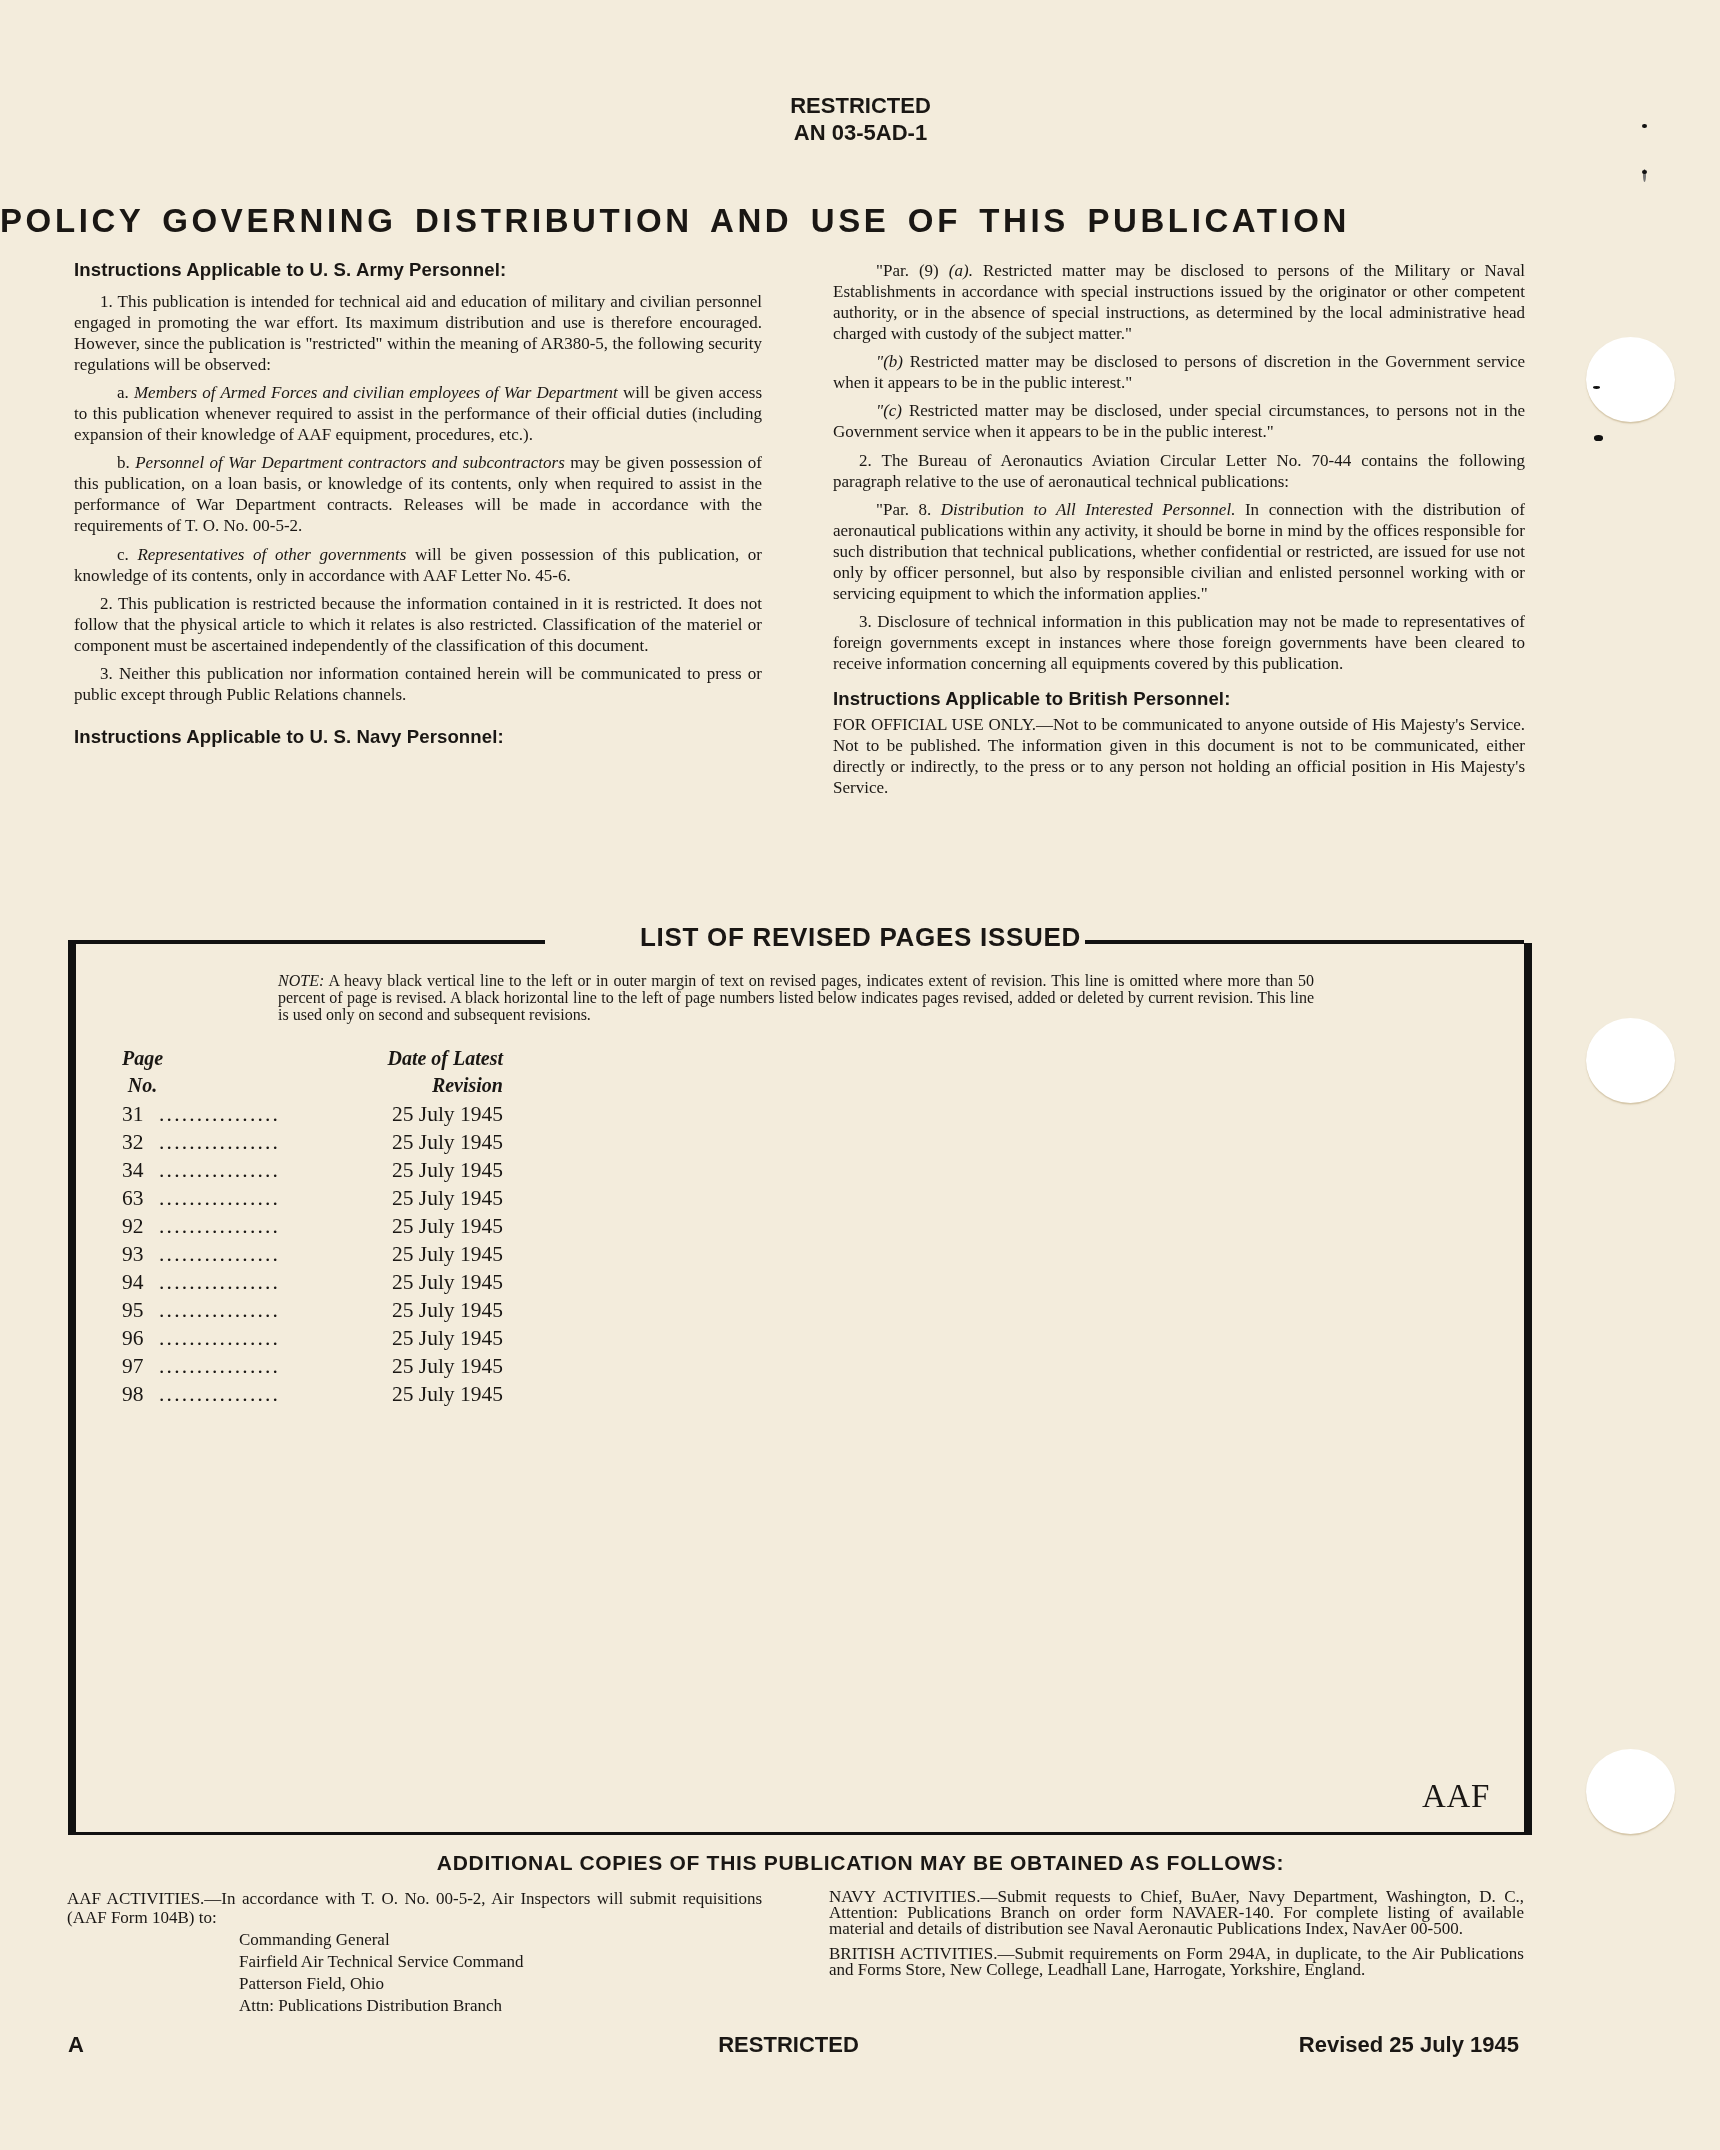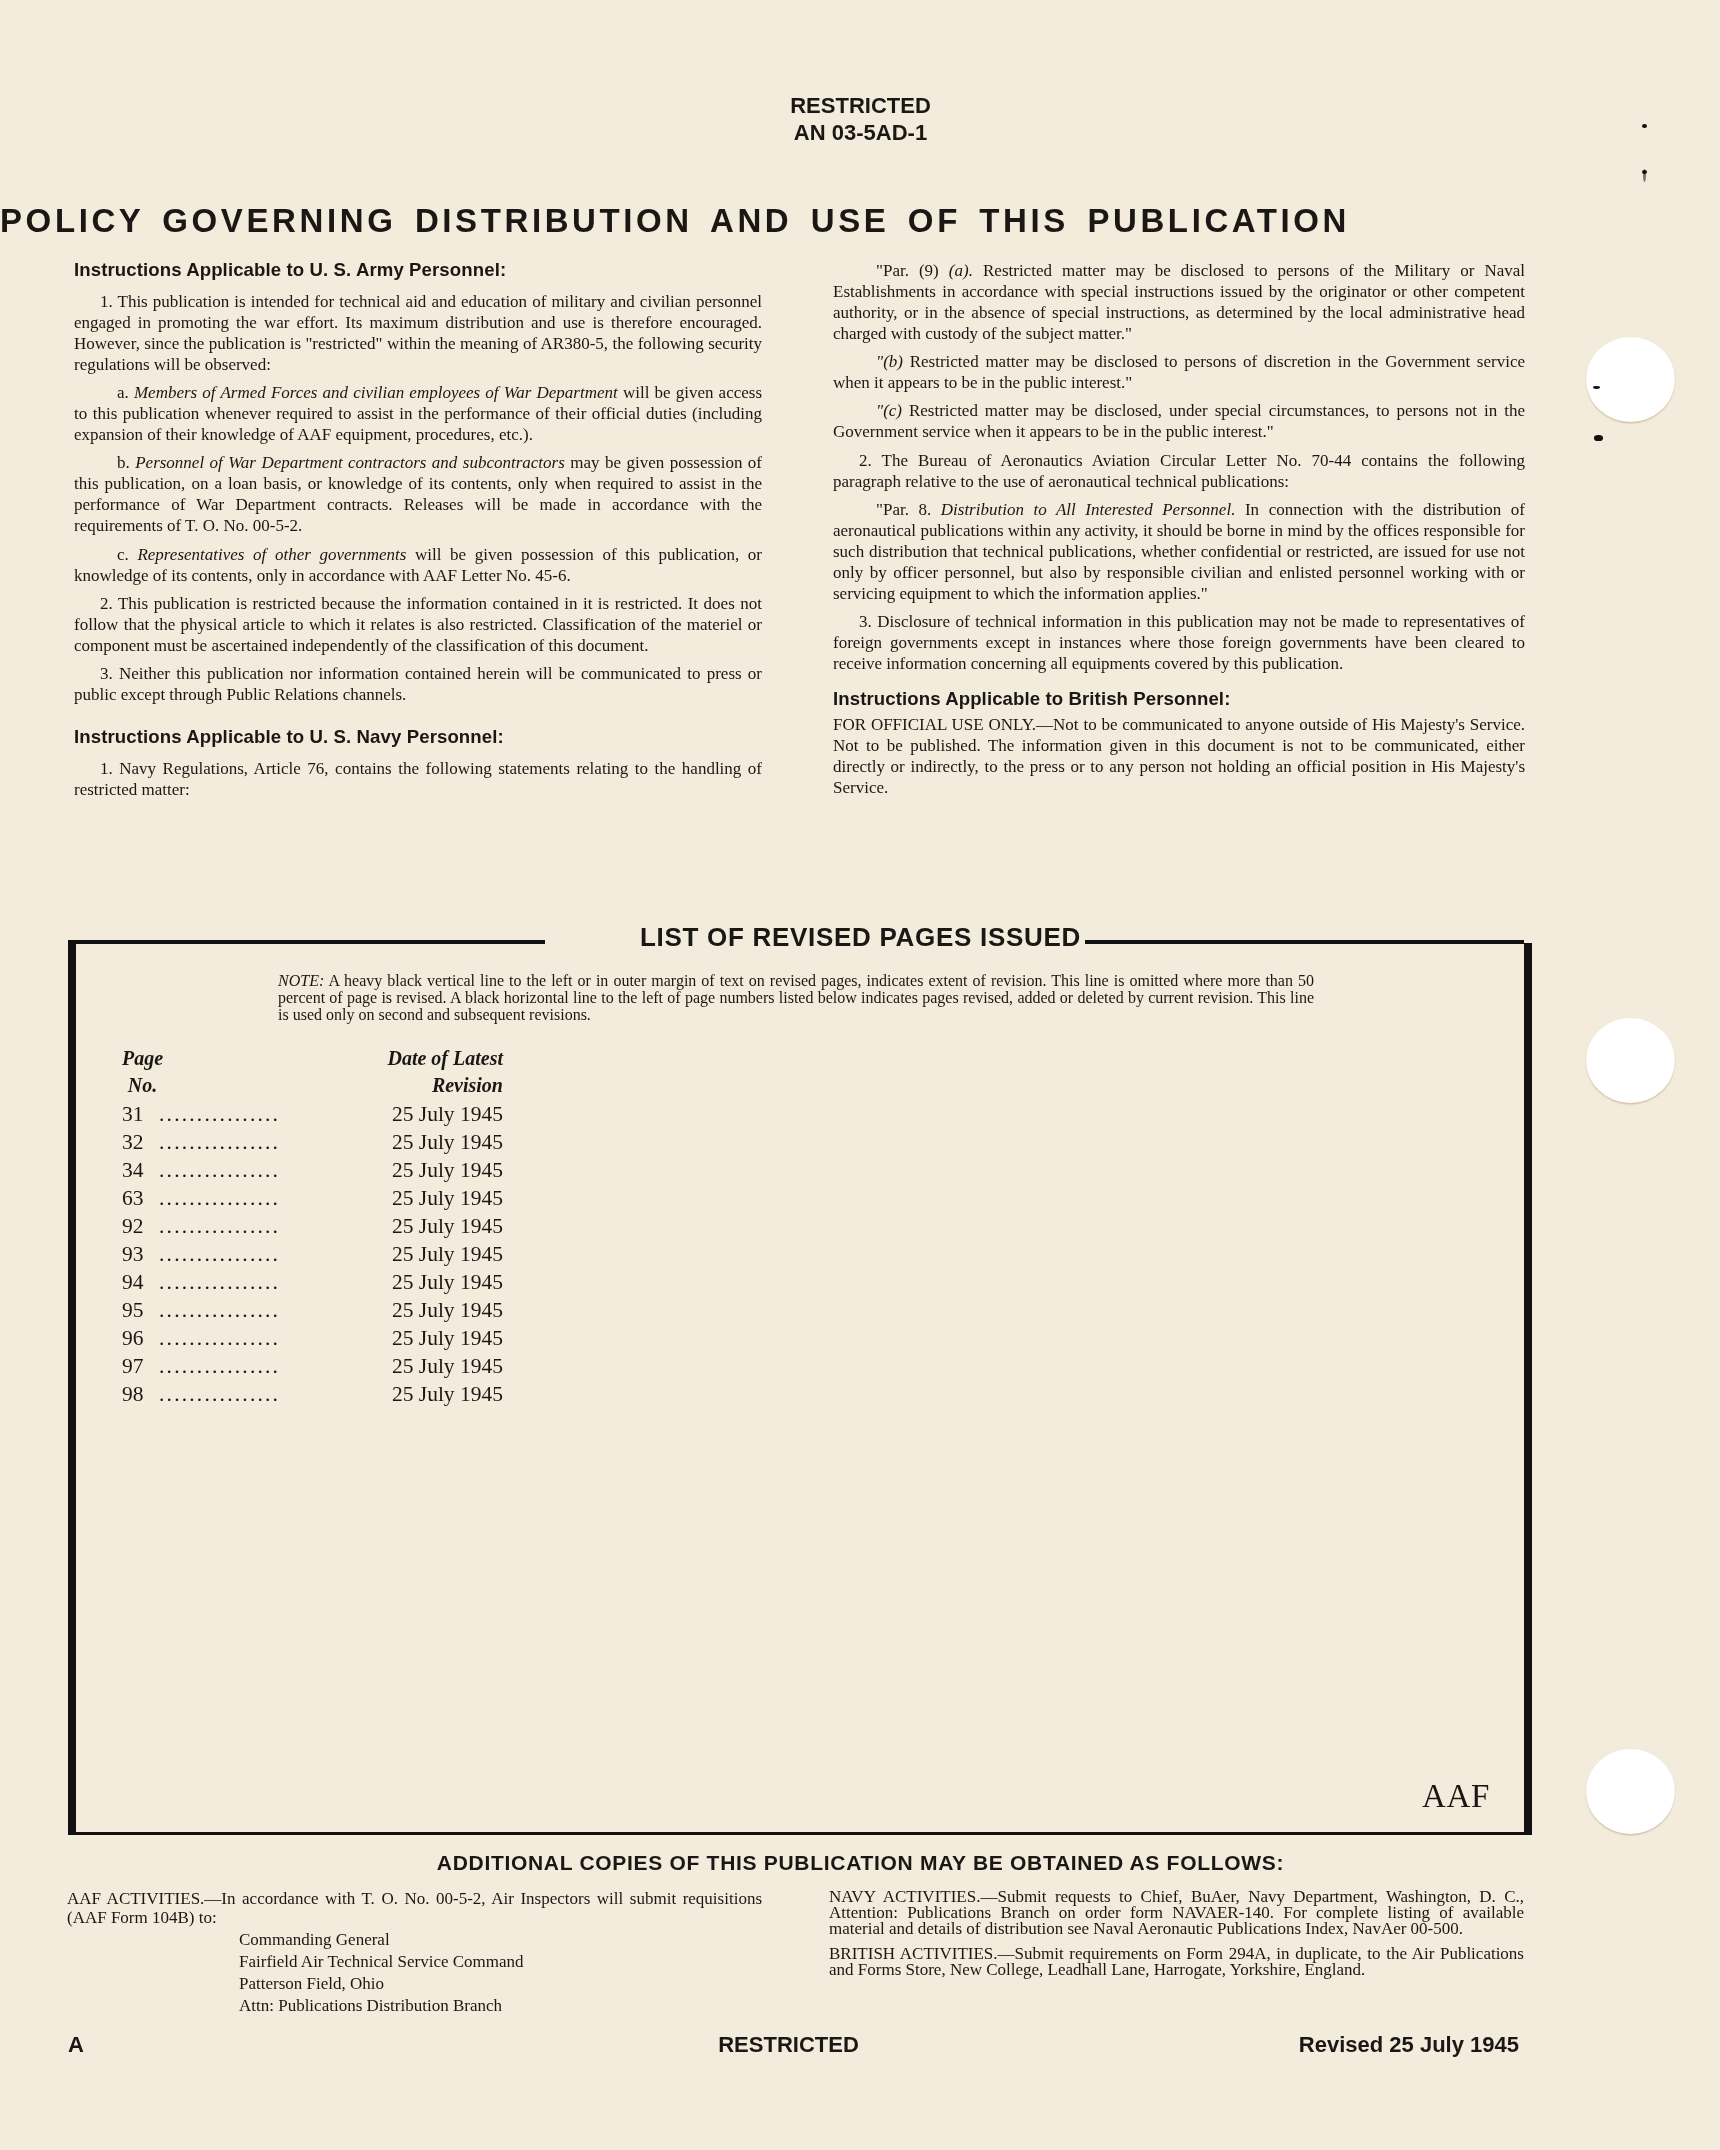--- a/index.html
+++ b/index.html
@@ -72,21 +72,20 @@
 
 <div class="col" style="left:74px; top:258px; width:688px;">
   <h3>Instructions Applicable to U. S. Army Personnel:</h3>
   <p>1. This publication is intended for technical aid and education of military and civilian personnel engaged in promoting the war effort. Its maximum distribution and use is therefore encouraged. However, since the publication is "restricted" within the meaning of AR380-5, the following security regulations will be observed:</p>
   <p class="sub"><span>a.</span> <i>Members of Armed Forces and civilian employees of War Department</i> <span>will be given access to this publication whenever required to assist in the performance of their official duties (including expansion of their knowledge of AAF equipment, procedures, etc.).</span></p>
   <p class="sub"><span>b.</span> <i>Personnel of War Department contractors and subcontractors</i> <span>may be given possession of this publication, on a loan basis, or knowledge of its contents, only when required to assist in the performance of War Department contracts. Releases will be made in accordance with the requirements of T. O. No. 00-5-2.</span></p>
   <p class="sub"><span>c.</span> <i>Representatives of other governments</i> <span>will be given possession of this publication, or knowledge of its contents, only in accordance with AAF Letter No. 45-6.</span></p>
   <p>2. This publication is restricted because the information contained in it is restricted. It does not follow that the physical article to which it relates is also restricted. Classification of the materiel or component must be ascertained independently of the classification of this document.</p>
   <p style="margin-bottom:20px;">3. Neither this publication nor information contained herein will be communicated to press or public except through Public Relations channels.</p>
   <h3>Instructions Applicable to U. S. Navy Personnel:</h3>
-  <p>1. Navy Regulations, Article 76, contains the following statements relating to the handling of restricted matter:</p>
 </div>
 
 <div class="col" style="left:833px; top:260px; width:692px;">
   <p class="sub"><span>"Par. (9)</span> <i>(a).</i> <span>Restricted matter may be disclosed to persons of the Military or Naval Establishments in accordance with special instructions issued by the originator or other competent authority, or in the absence of special instructions, as determined by the local administrative head charged with custody of the subject matter."</span></p>
   <p class="sub"><i>"(b)</i> <span>Restricted matter may be disclosed to persons of discretion in the Government service when it appears to be in the public interest."</span></p>
   <p class="sub"><i>"(c)</i> <span>Restricted matter may be disclosed, under special circumstances, to persons not in the Government service when it appears to be in the public interest."</span></p>
   <p>2. The Bureau of Aeronautics Aviation Circular Letter No. 70-44 contains the following paragraph relative to the use of aeronautical technical publications:</p>
   <p class="sub"><span>"Par. 8.</span> <i>Distribution to All Interested Personnel.</i> <span>In connection with the distribution of aeronautical publications within any activity, it should be borne in mind by the offices responsible for such distribution that technical publications, whether confidential or restricted, are issued for use not only by officer personnel, but also by responsible civilian and enlisted personnel working with or servicing equipment to which the information applies."</span></p>
   <p style="margin-bottom:13px;">3. Disclosure of technical information in this publication may not be made to representatives of foreign governments except in instances where those foreign governments have been cleared to receive information concerning all equipments covered by this publication.</p>
   <h3 style="margin-bottom:4.3px;">Instructions Applicable to British Personnel:</h3>

